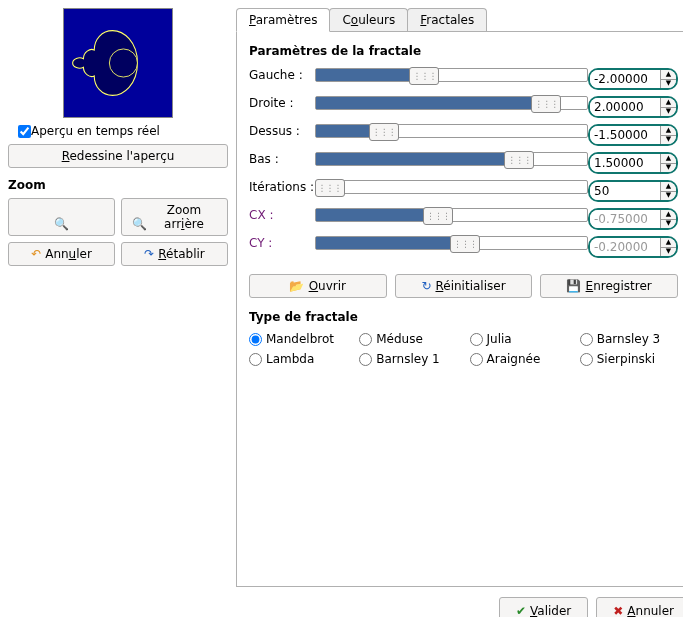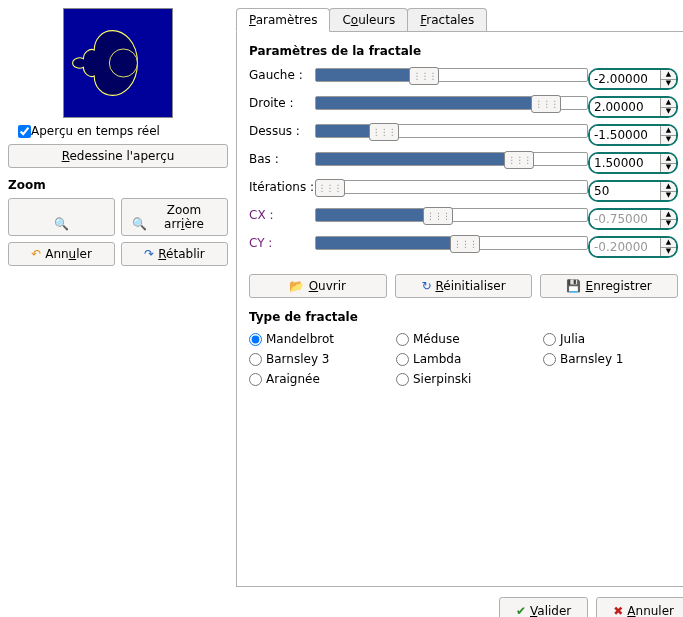--- a/index.html
+++ b/index.html
@@ -62,21 +62,21 @@
 .spinbox input {
   border: none; width: 70px; padding: 2px 4px; font-size: 12px; outline: none;
 }
 .spinbox input:disabled { color: #999; background: #fff; }
 .spin-btns { display: flex; flex-direction: column; width: 16px; border-left: 1px solid #999; }
 .spin-btn { flex: 1; font-size: 7px; display: flex; align-items: center; justify-content: center; background: #f6f5f4; cursor: pointer; line-height: 1; }
 .spin-btn:first-child { border-bottom: 1px solid #999; }
 .action-row { display: flex; gap: 8px; margin: 10px 0 12px 0; }
 .action-row .btn { flex: 1; }
 .frac-title { font-weight: bold; margin-bottom: 8px; }
-.frac-grid { display: grid; grid-template-columns: repeat(3, 1fr); gap: 6px 12px; }
+.frac-grid { display: grid; grid-template-columns: repeat(4, 1fr); gap: 6px 12px; }
 .radio-item { display: flex; align-items: center; gap: 4px; }
 .radio-item input { margin: 0; }
 .bottom-bar { display: flex; justify-content: flex-end; gap: 8px; padding: 10px 0 0 0; }
 .bottom-bar .btn { padding: 6px 16px; }
 .underline { text-decoration: underline; }
 .icon { display: inline-block; }
 </style>
 </head>
 <body>
 

